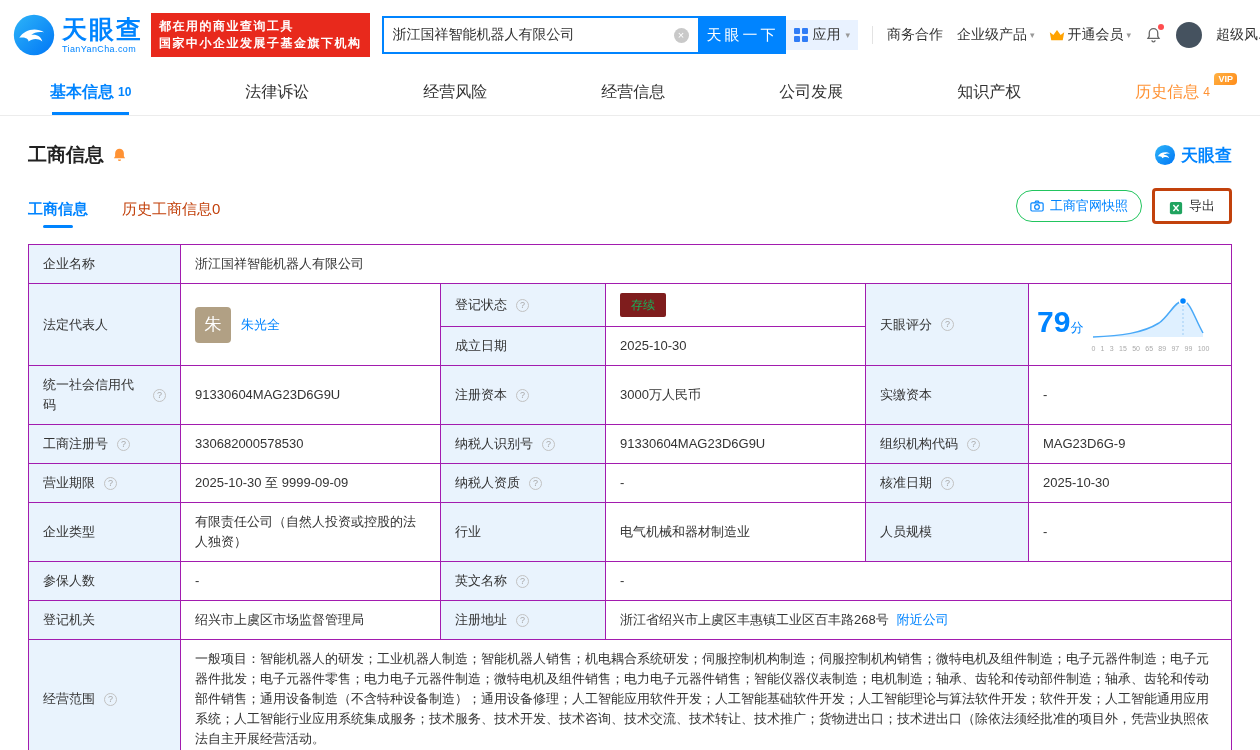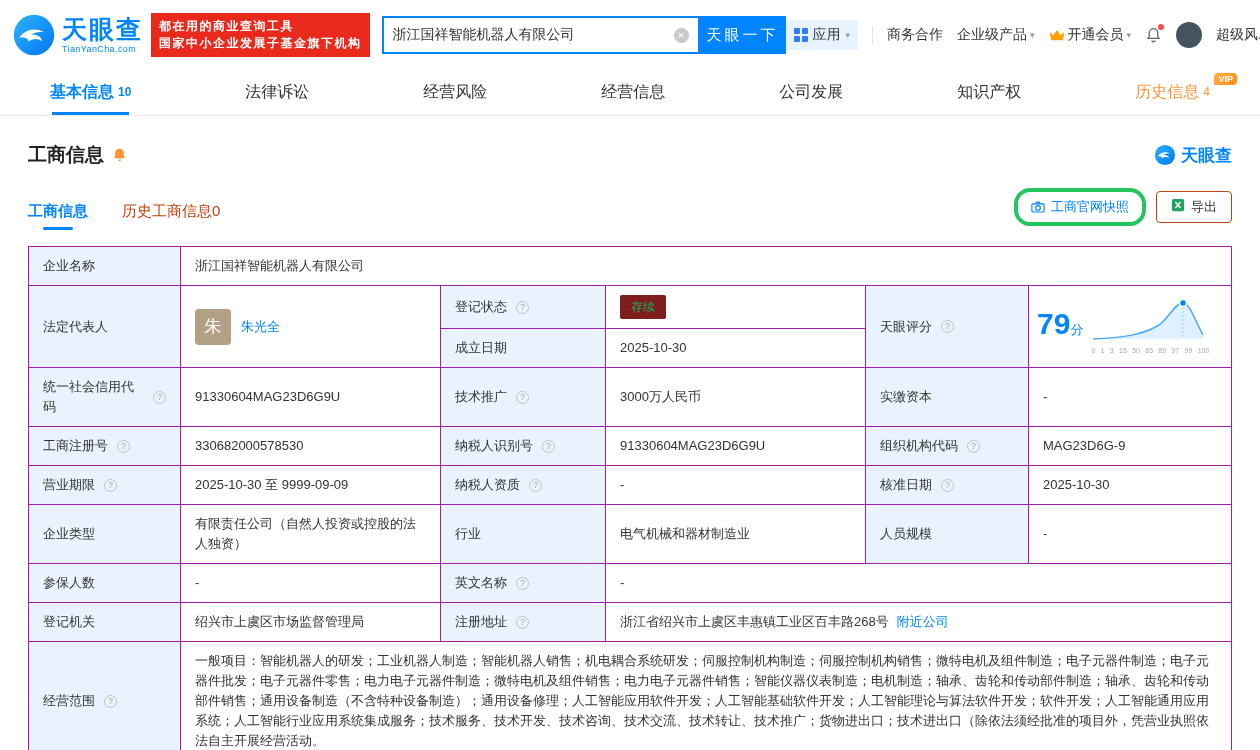--- a/index.html
+++ b/index.html
@@ -55,23 +55,23 @@
   .card-head{display:flex;justify-content:space-between;align-items:center}
   .card-title-wrap{display:flex;align-items:center;gap:8px}
   .card-title{font-size:19px;font-weight:bold;color:#222}
   .tyc-mini{display:flex;align-items:center;gap:5px;color:#0084ff;font-weight:bold;font-size:17px}
   .subtab-row{display:flex;align-items:flex-end;margin-top:20px}
   .subtab{font-size:15px;color:#c2410c;margin-right:34px;cursor:pointer;position:relative;padding-bottom:9px}
   .subtab.active{color:#0084ff;font-weight:bold}
   .subtab.active::after{content:"";position:absolute;bottom:0;left:50%;transform:translateX(-50%);
     width:30px;height:3px;background:#0084ff;border-radius:2px}
   .subtab-actions{margin-left:auto;display:flex;gap:10px;align-items:center;padding-bottom:4px}
-  .btn-snapshot{display:flex;align-items:center;gap:6px;border:4px solid #22c55e;color:#0084ff;
+  .btn-snapshot{display:flex;align-items:center;gap:6px;border:1px solid #22c55e;color:#0084ff;
     font-size:13px;padding:6px 13px;border-radius:16px;background:#fff;cursor:pointer;font-family:inherit}
-  .btn-export{display:flex;align-items:flex-start;gap:6px;border:1px solid #c2410c;color:#333;
+  .btn-export{display:flex;align-items:flex-end;gap:6px;border:3px solid #c2410c;color:#333;
     font-size:13px;padding:6px 14px;border-radius:4px;background:#fff;cursor:pointer;font-family:inherit}
 
   
   .info-table{width:1204px;border-collapse:collapse;table-layout:fixed;margin-top:16px;font-size:13px}
   .info-table td{border:1px solid #a21caf;padding:9px 14px;vertical-align:middle;color:#333;line-height:20px}
   td.lbl{background:#e9f3fd}
   .lbl-inner{display:flex;align-items:center;gap:9px}
   .help{flex:0 0 auto;width:13px;height:13px;border:1px solid #c2c2c2;border-radius:50%;color:#a8a8a8;
     font-size:9px;line-height:11px;text-align:center;cursor:pointer;background:transparent}
   .link{color:#0084ff;cursor:pointer}
@@ -317,21 +317,21 @@
     <tr>
       <td class="lbl">
         <div class="lbl-inner">
           <span>统一社会信用代码</span>
           <span class="help">?</span>
         </div>
       </td>
       <td>91330604MAG23D6G9U</td>
       <td class="lbl">
         <div class="lbl-inner">
-          <span>技术推广</span>
+          <span>注册资本</span>
           <span class="help">?</span>
         </div>
       </td>
       <td>3000万人民币</td>
       <td class="lbl">实缴资本</td>
       <td>-</td>
     </tr>
 
     <tr>
       <td class="lbl">

